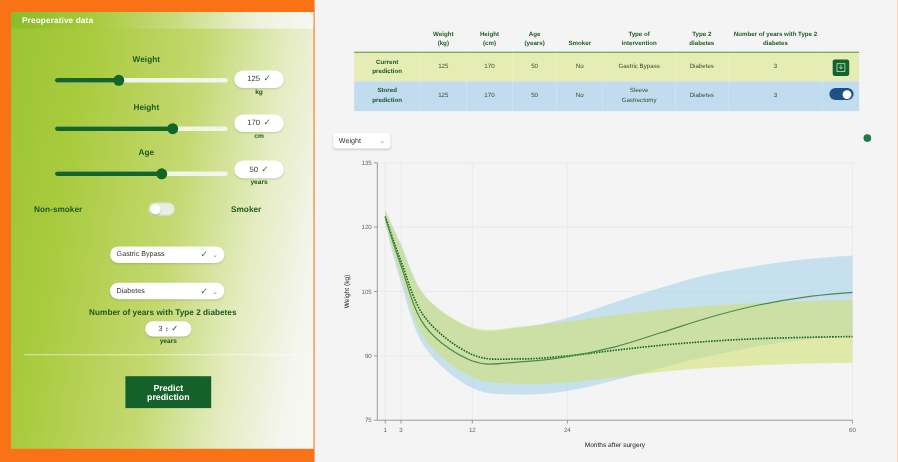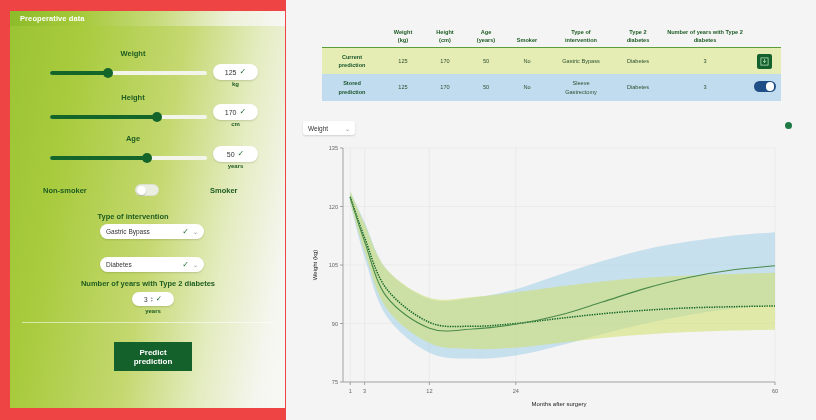--- a/index.html
+++ b/index.html
@@ -1,17 +1,17 @@
 <!DOCTYPE html>
 <html><head>
 <meta charset="utf-8">
 <style>
   html,body{margin:0;padding:0;background:#ffffff;}
   body{width:816px;height:420px;overflow:hidden;font-family:"Liberation Sans",sans-serif;}
-  .app{position:relative;width:816px;height:420px;background:#ef4444;}
+  .app{position:relative;width:816px;height:420px;background:#f97316;}
 
   
   .left-panel{position:absolute;left:10px;top:11px;width:275px;height:397px;
     background:linear-gradient(100deg,#9ac433 0%,#a9cb3e 22%,#c4d870 52%,#e4ecc0 74%,#f6f6f1 92%,#f7f7f4 100%);
     overflow:hidden;}
   .panel-title{position:absolute;left:10px;top:3px;font-size:7.5px;font-weight:bold;color:#ffffff;letter-spacing:.1px;}
   .panel-title-bar{position:absolute;left:0;top:0;width:275px;height:15px;
     background:linear-gradient(100deg,#8cbb2a 0%,#a5c93a 25%,#c9dc80 55%,#eef1da 80%,#f7f7f4 100%);}
 
   .field-label{position:absolute;font-size:7.5px;font-weight:bold;color:#1d5b22;text-align:center;width:180px;left:33px;}
@@ -115,28 +115,27 @@
       <div class="fill" style="width:97px"></div>
       <div class="knob" style="left:92px"></div>
     </div>
     <div class="valuebox" style="left:203px;top:135px">
       <span class="num">50</span>
       <span class="tick">✓</span>
     </div>
     <div class="unit" style="left:203px;top:152px">years</div>
 
     <div class="smoke-row">
-      <div class="smoke-lbl" style="left:33px;top:3px">Non-smoker</div>
+      <div class="smoke-lbl" style="left:21px;top:3px">Non-smoker</div>
       <div class="toggle" style="left:125px;top:1px">
         <div class="kn"></div>
       </div>
       <div class="smoke-lbl" style="left:200px;top:3px">Smoker</div>
     </div>
 
-    <div class="field-label" style="top:201px">Type of intervention</div>
     <div class="selectbox" style="top:213px">
       <span class="txt">Gastric Bypass</span>
       <span class="tick">✓</span>
       <span class="chev">⌄</span>
     </div>
 
     <div class="selectbox" style="top:246px">
       <span class="txt">Diabetes</span>
       <span class="tick">✓</span>
       <span class="chev">⌄</span>

